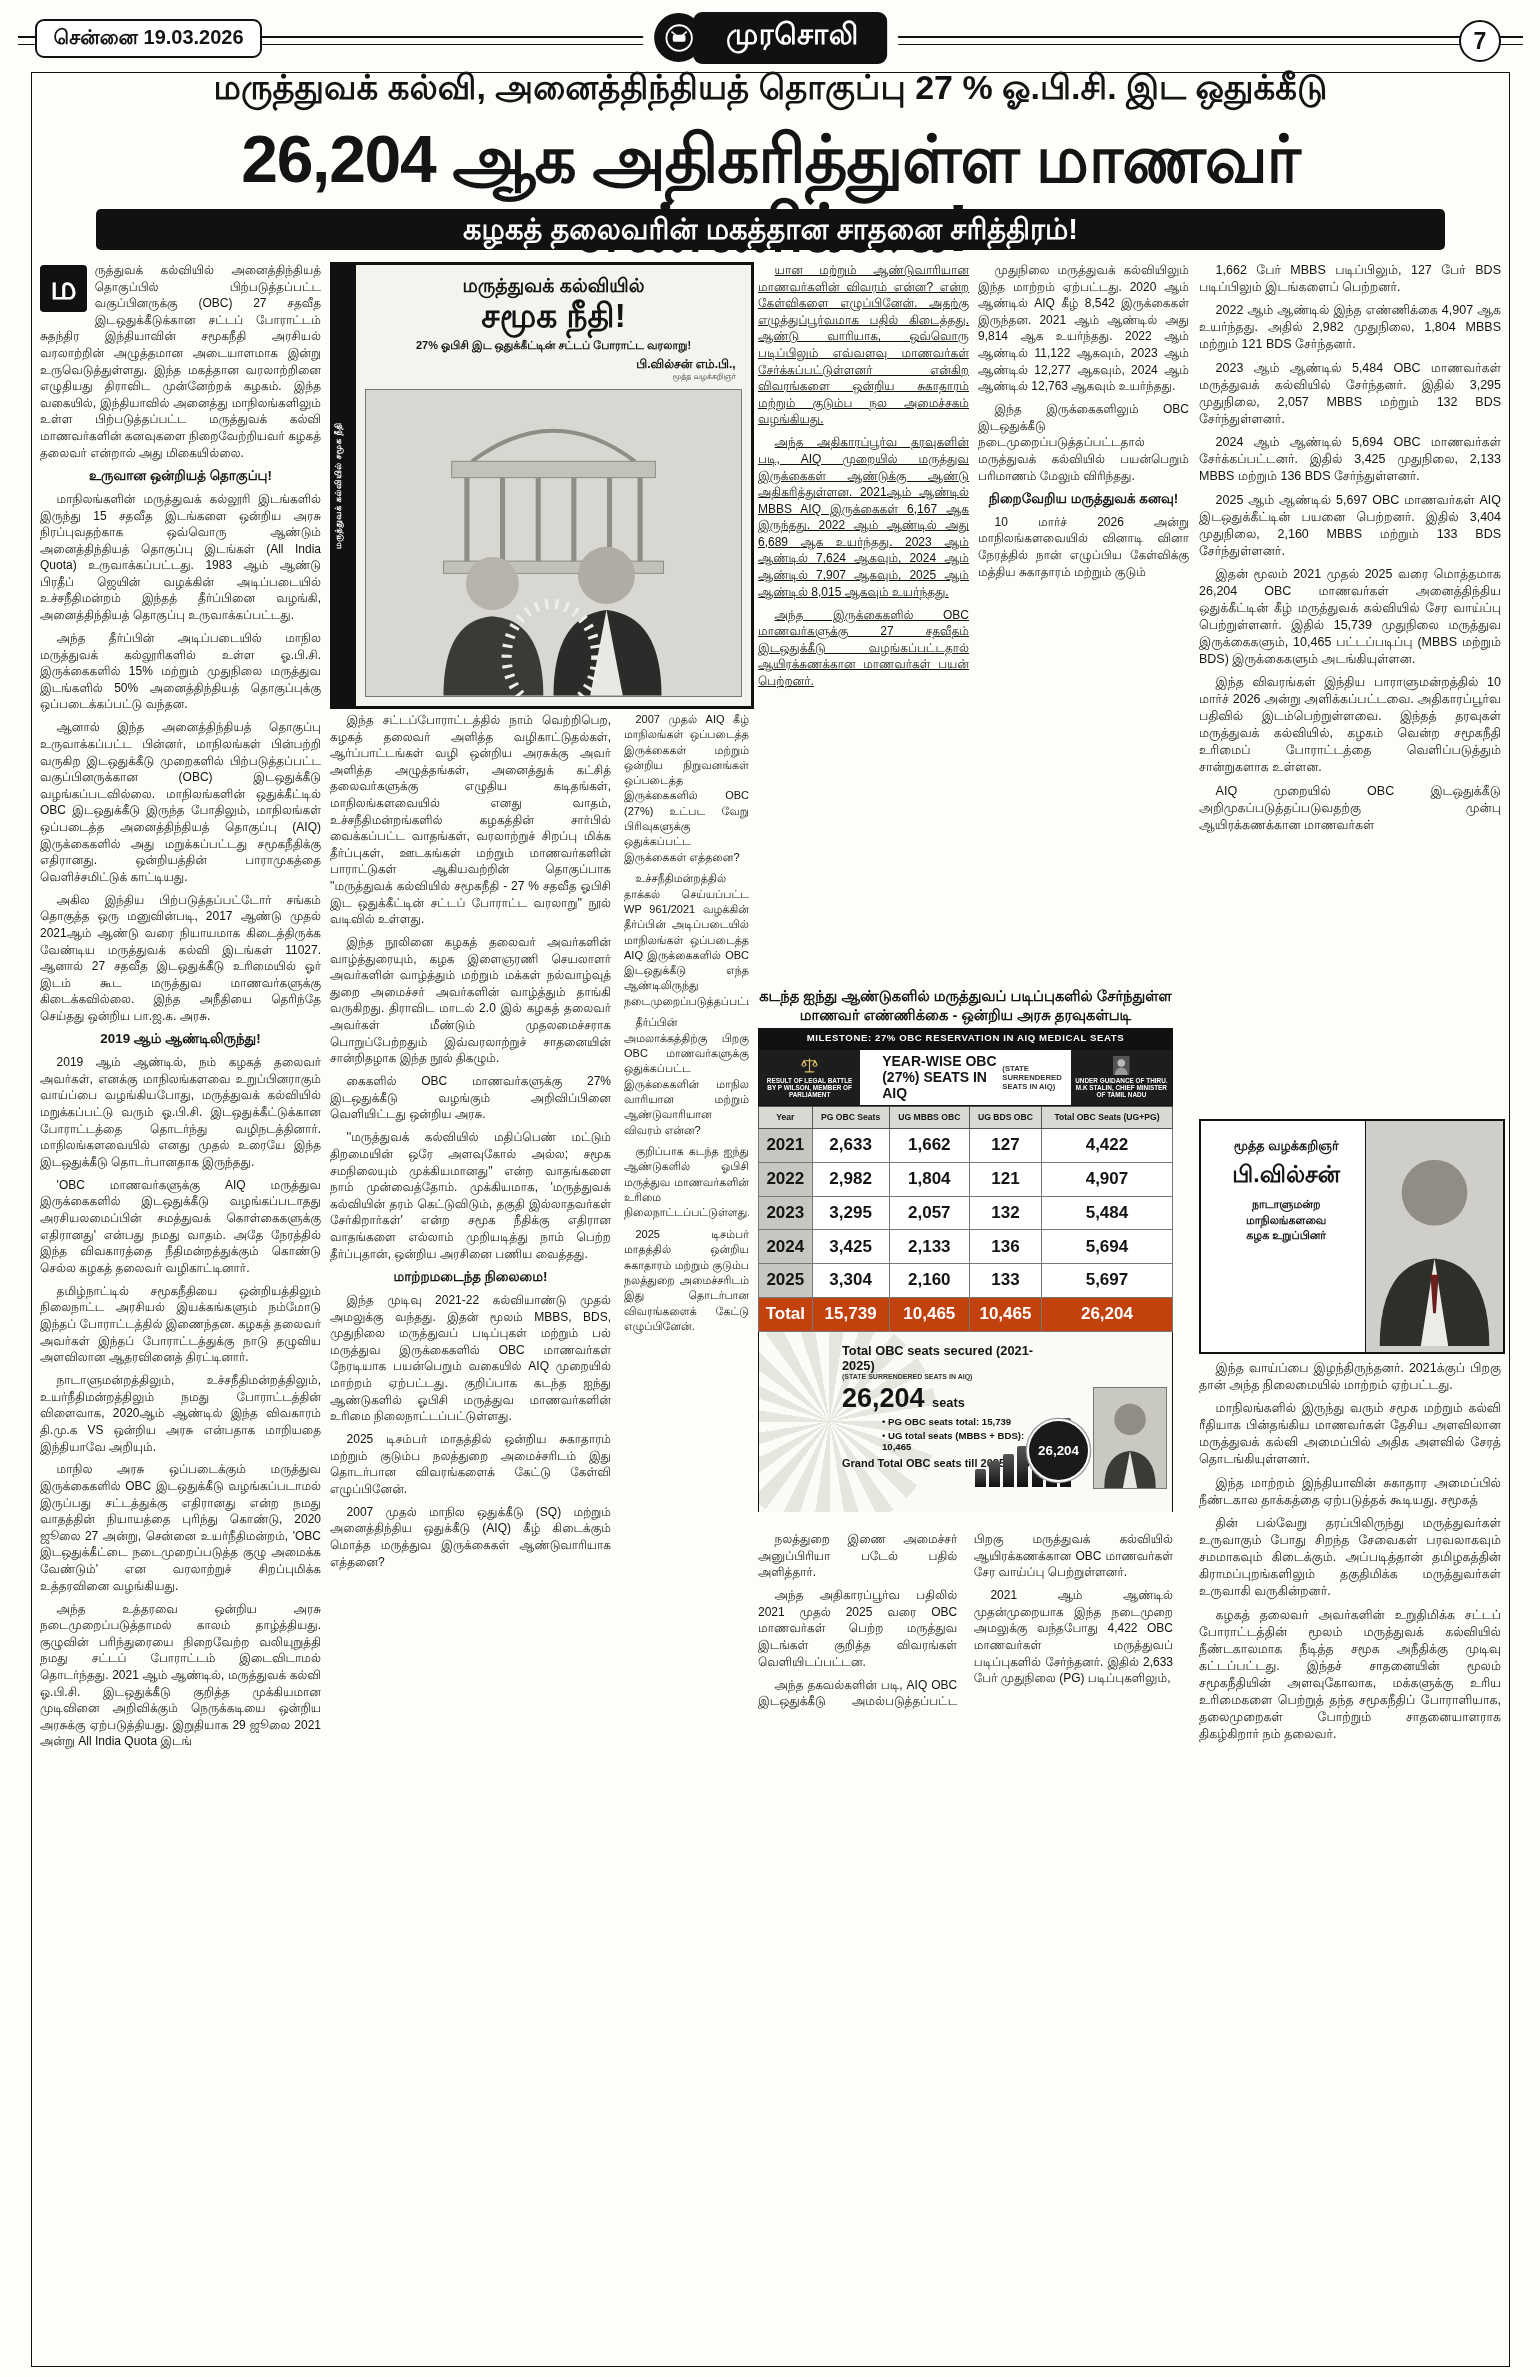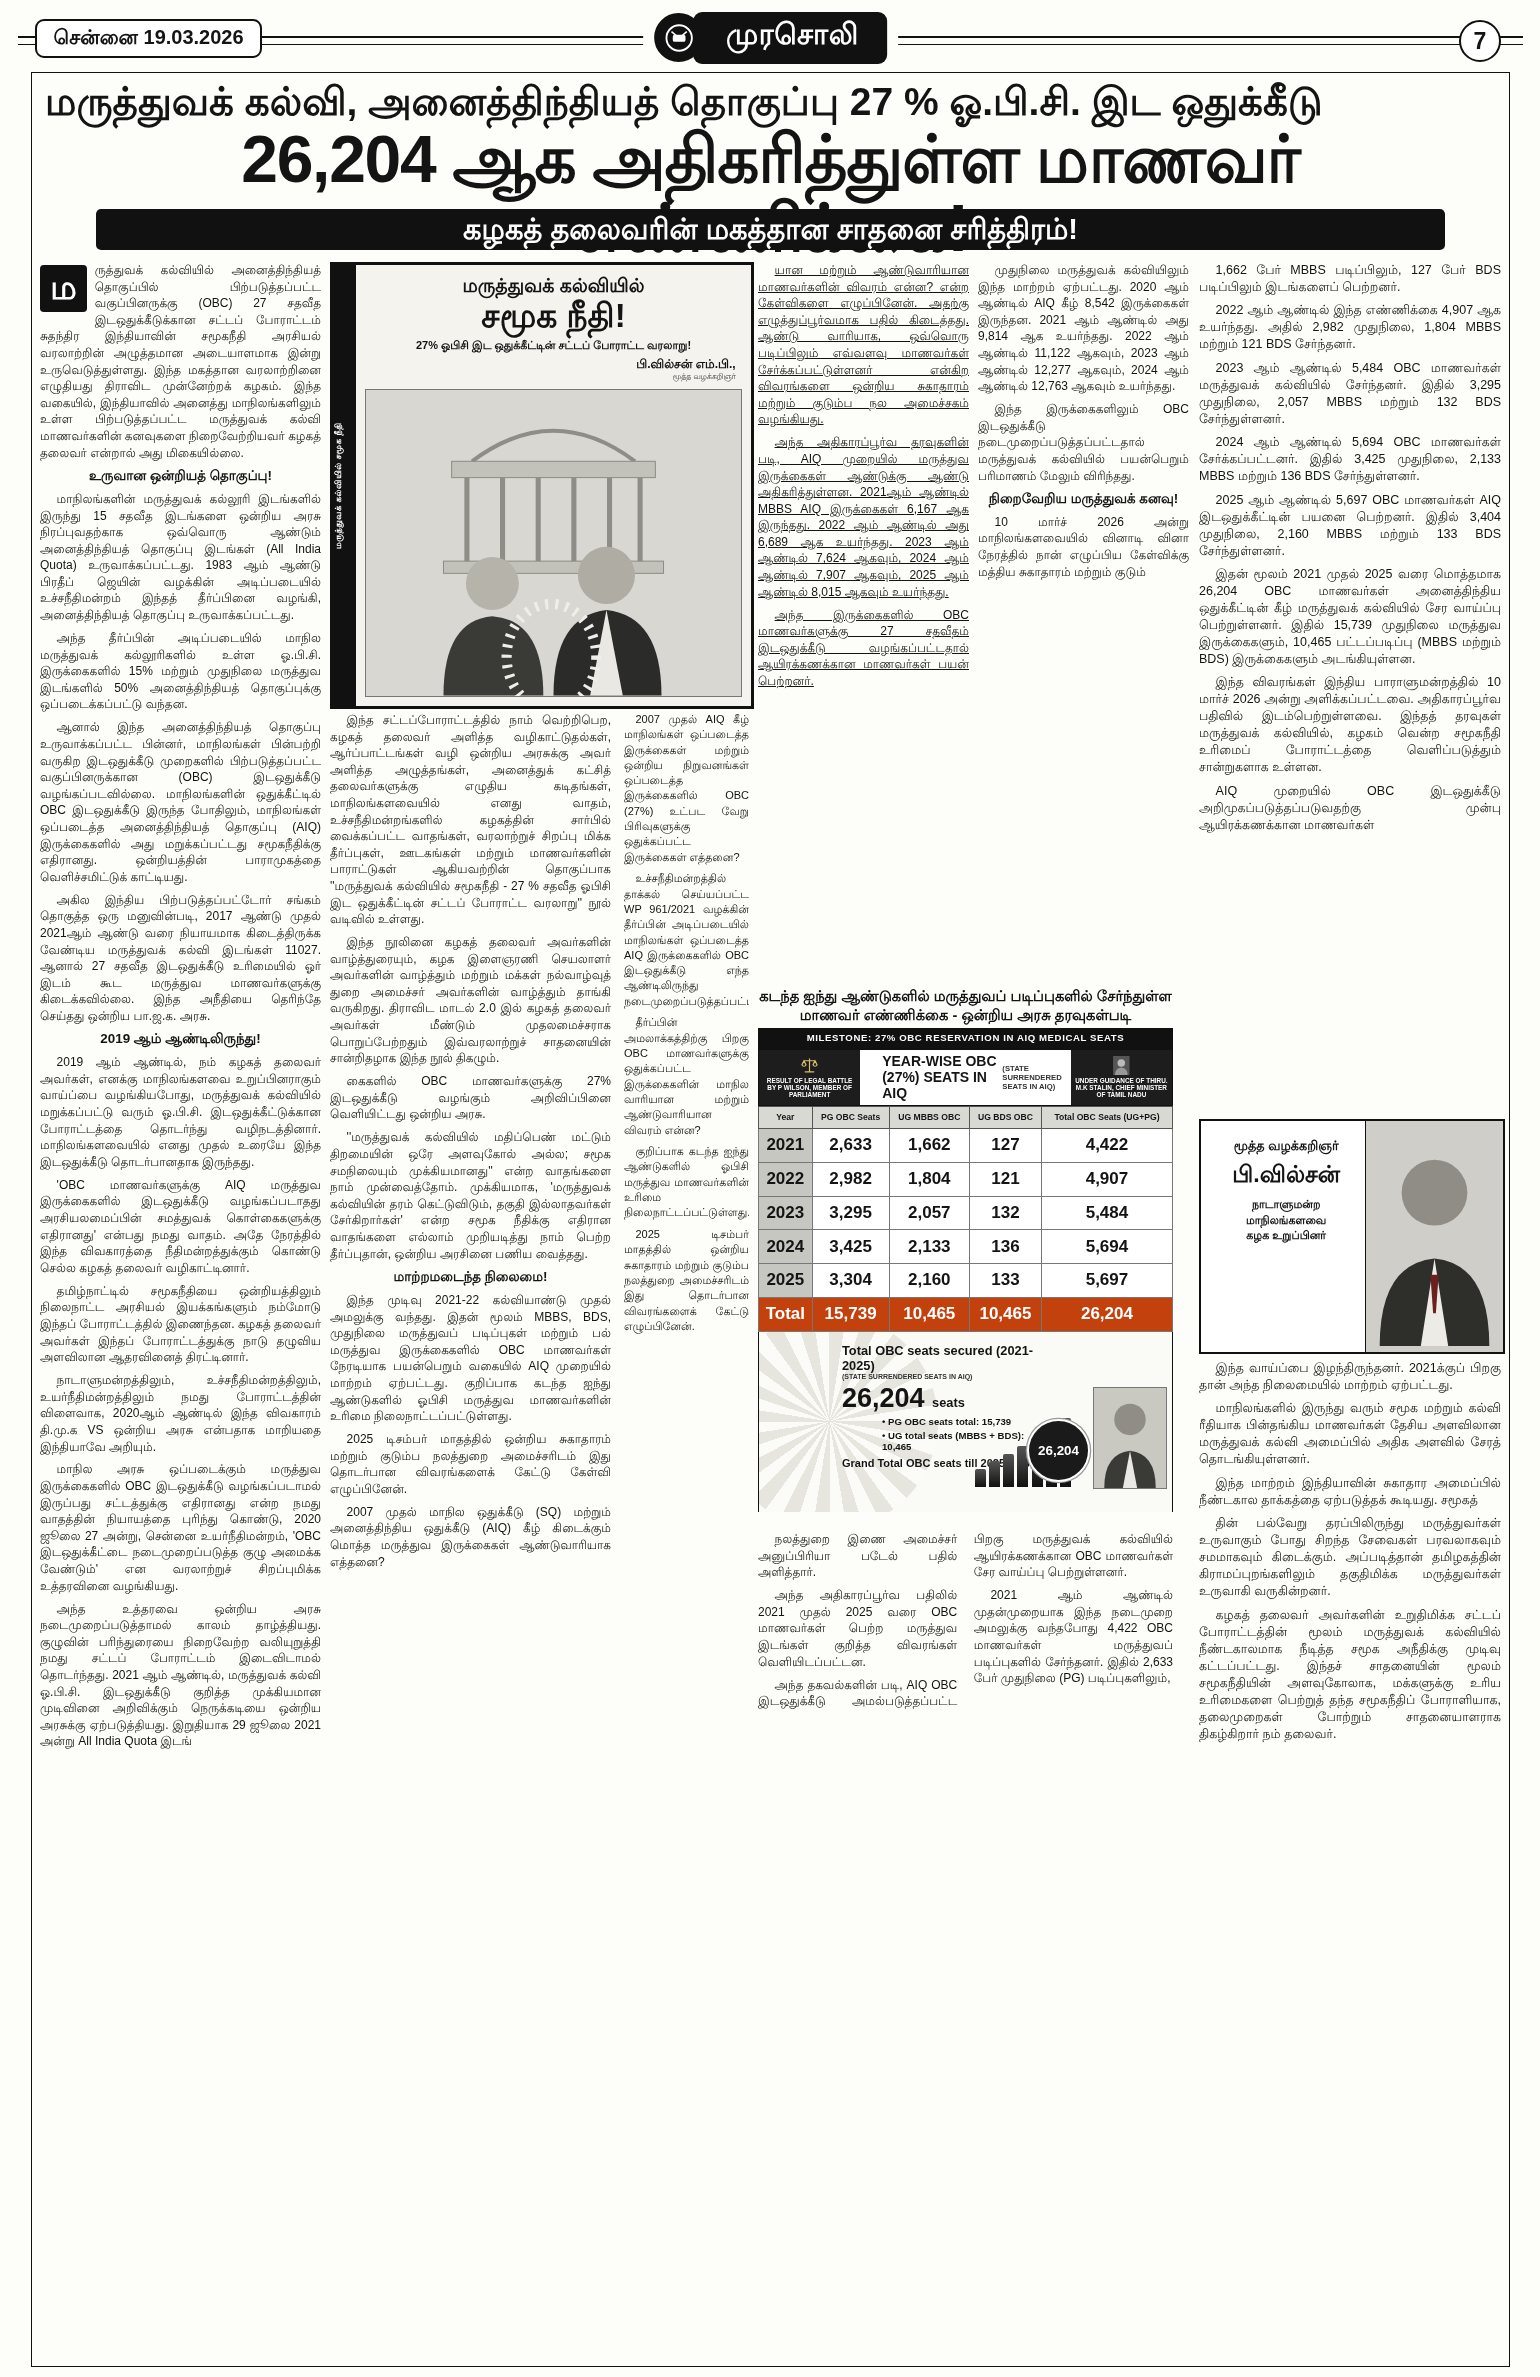--- a/index.html
+++ b/index.html
@@ -14,22 +14,22 @@
         align-items:center;z-index:3;background:#fdfdfa;padding:0 11.5px;text-align:center;}
   .mastlogo{width:45px;height:45px;border-radius:50%;background:#111;border:2.6px solid #111;
             display:flex;align-items:center;justify-content:center;margin-right:-10.2px;z-index:4;}
   .mastname{background:#111;color:#fff;border-radius:9px;padding:6.4px 28px 9px 33px;
             font-size:29px;font-weight:900;letter-spacing:0.6px;}
   .pagenum{position:absolute;right:40px;top:20.4px;width:38px;height:38px;border-radius:50%;
            border:2.6px solid #111;background:#fff;display:flex;align-items:center;justify-content:center;
            font-size:23px;font-weight:900;z-index:3;}
   
   .frame{position:absolute;left:31px;right:31px;top:72px;bottom:10.2px;border:1.9px solid #111;}
-  .kicker{position:absolute;left:45px;right:45px;top:80px;text-align:left;
-          font-size:39px;font-weight:900;letter-spacing:0;}
+  .kicker{position:absolute;left:45px;right:45px;top:68px;text-align:center;
+          font-size:34px;font-weight:900;letter-spacing:0;}
   .mainhead{position:absolute;left:38px;right:38px;top:125px;text-align:center;
             font-size:66px;font-weight:900;letter-spacing:-1.3px;line-height:1.05;}
   .banner{position:absolute;left:96px;right:96px;top:209px;height:41px;background:#111;
           color:#fff;border-radius:5.1px;font-size:29px;font-weight:900;text-align:center;line-height:41px;}
   
   .col{position:absolute;overflow:hidden;text-align:justify;}
   .para{font-size:12px;line-height:16.6px;margin:0 0 6.4px 0;text-indent:16.6px;}
   .subhead{font-size:13.4px;font-weight:900;text-align:center;margin:6.4px 0;text-indent:0;}
   .narrowcol .para{font-size:11px;line-height:15.3px;text-indent:11.5px;}
   .widecol .para{font-size:12.5px;line-height:17px;}

